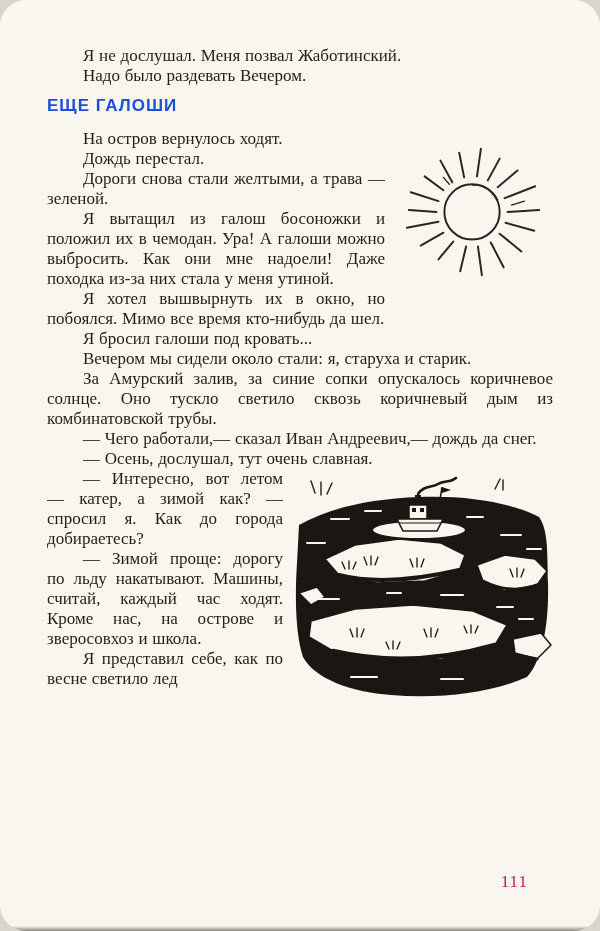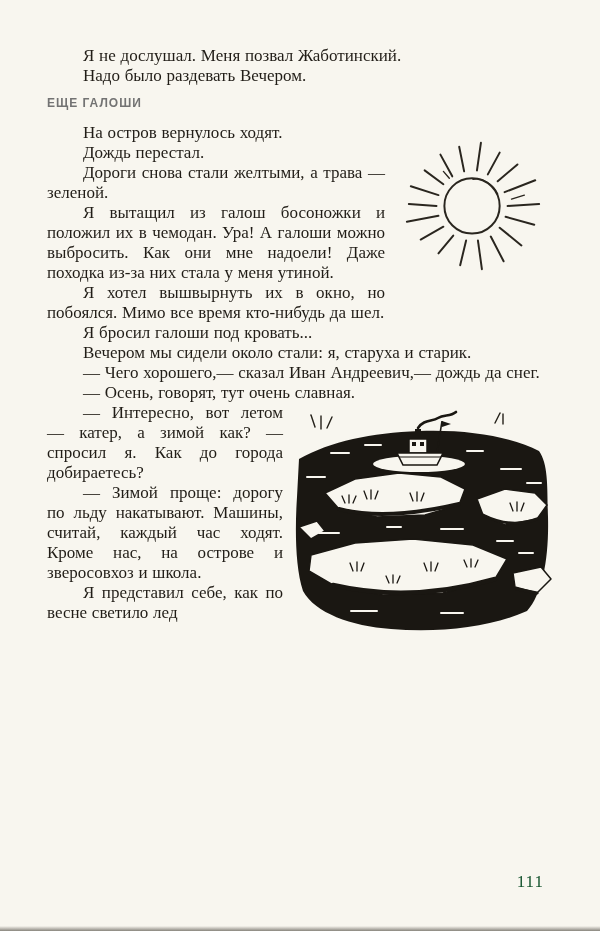--- a/index.html
+++ b/index.html
@@ -6,54 +6,55 @@
   .page {
     position:relative;
     width:600px; height:931px;
     margin:0 auto;
     background:#f8f6ef;
     box-sizing:border-box;
     padding:46px 47px 0 47px;
     font-family:"Liberation Serif", serif;
     color:#211d17;
     overflow:hidden;
+    border-radius:26px;
   }
   .page p {
     margin:0;
     font-size:17px;
     line-height:20px;
     text-align:justify;
     text-indent:36px;
     hyphens:auto;
     word-spacing:0.5px;
   }
   .heading {
     font-family:"Liberation Sans", sans-serif;
-    font-size:12px;
+    font-size:17px;
     font-weight:bold;
     letter-spacing:1px;
     margin:10px 0 13px 0;
-    color:#737373;
+    color:#1d4ed8;
   }
   .sun-float {
     float:right;
     width:158px; height:156px;
     margin:2px 0 8px 10px;
   }
   .ice-float {
     float:right;
     width:262px; height:225px;
     margin:4px 0 8px 8px;
   }
   .page-number {
     position:absolute;
-    top:872px; right:56px;
+    top:872px; right:72px;
     font-size:17px;
     letter-spacing:1px;
-    color:#14532d;
+    color:#be185d;
   }
   .scan-edge {
     position:absolute;
     left:0; right:0; bottom:0; height:5px;
     background:linear-gradient(to bottom, rgba(0,0,0,0), rgba(45,40,32,0.55));
   }
   svg { display:block; }
 </style>
 </head>
 <body>
@@ -96,22 +97,23 @@
       </svg>
     </div>
 
     <p>На остров вернулось ходят.</p>
     <p>Дождь перестал.</p>
     <p>Дороги снова стали желтыми, а трава — зеленой.</p>
     <p>Я вытащил из галош босоножки и положил их в чемодан. Ура! А галоши можно выбросить. Как они мне надоели! Даже походка из-за них стала у меня утиной.</p>
     <p>Я хотел вышвырнуть их в окно, но побоялся. Мимо все время кто-нибудь да шел.</p>
     <p>Я бросил галоши под кровать...</p>
     <p>Вечером мы сидели около стали: я, старуха и старик.</p>
-    <p>— Чего хорошего,— сказал Иван Андреевич,— дождь да снег.</p>
-    <p>— Осень, говорят, тут очень славная.</p>
+    <p>За Амурский залив, за синие сопки опускалось коричневое солнце. Оно тускло светило сквозь коричневый дым из комбинатовской трубы.</p>
+    <p>— Чего работали,— сказал Иван Андреевич,— дождь да снег.</p>
+    <p>— Осень, дослушал, тут очень славная.</p>
 
     <div class="ice-float">
       <svg width="262" height="225" viewBox="0 0 262 225">
 
         <g stroke="#242019" stroke-width="1.4" fill="none" stroke-linecap="round">
           <line x1="24" y1="20" x2="20" y2="8"></line>
           <line x1="30" y1="22" x2="30" y2="9"></line>
           <line x1="36" y1="21" x2="41" y2="10"></line>
           <line x1="204" y1="16" x2="209" y2="6"></line>
           <line x1="212" y1="17" x2="212" y2="7"></line>

